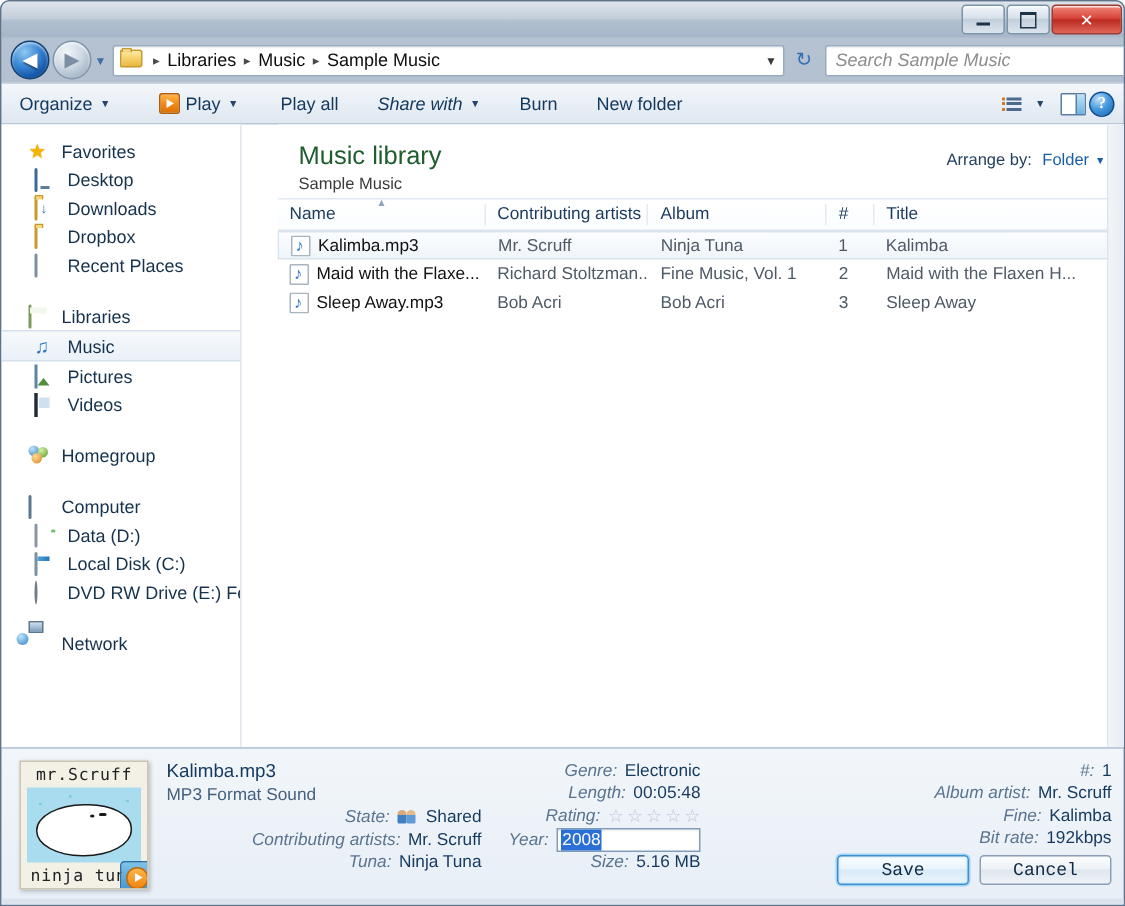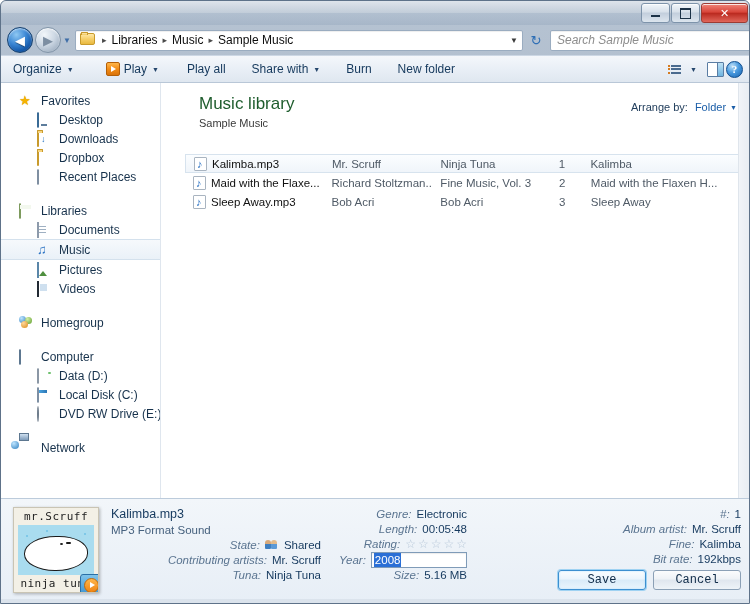--- a/index.html
+++ b/index.html
@@ -110,21 +110,21 @@
     display:flex;align-items:center;justify-content:center;box-sizing:border-box;
     font-family:"Liberation Serif",serif;
   }
   
   .bodyarea{position:absolute;left:0;top:82px;width:750px;height:415px;display:flex;box-sizing:border-box;background:#fff;}
   .sidebar{
     width:160px;flex:none;background:#ffffff;border-right:1px solid #dfe6ee;
     padding-top:8px;box-sizing:border-box;overflow:hidden;position:relative;
   }
   .sb-group{margin-bottom:2px;}
-  .sb-item{display:flex;align-items:center;height:19px;padding-left:36px;white-space:nowrap;color:#17324c;font-size:12px;}
+  .sb-item{display:flex;align-items:center;height:19px;padding-left:22px;white-space:nowrap;color:#17324c;font-size:12px;}
   .sb-item.root{padding-left:18px;font-size:12px;}
   .sb-item.sel{
     background:linear-gradient(180deg,#f6f9fc 0%,#eaf1f8 100%);
     border:1px solid #d4e1ed;border-left:none;border-right:none;height:19px;
   }
   .sb-gap{height:13px;}
   .sbico{width:16px;height:14px;margin-right:6px;flex:none;position:relative;}
   .star-g{font-size:13px;color:#f5b301;line-height:12px;text-shadow:0 0 1px #c98c00;}
   .ic-monitor{width:14px;height:11px;background:linear-gradient(180deg,#bcd9f2,#5b93c9);border:1px solid #3a6b96;border-radius:1px;box-sizing:border-box;}
   .ic-monitor:after{content:"";position:absolute;left:4px;top:11px;width:6px;height:2px;background:#5d7d9c;}
@@ -320,21 +320,21 @@
       <span class="tbcaret">▼</span>
     </div>
     <div class="tbitem" style="margin-left:16px;">
       <span class="playico"></span>
       <span>Play</span>
       <span class="tbcaret">▼</span>
     </div>
     <div class="tbitem" style="margin-left:12px;">
       <span>Play all</span>
     </div>
-    <div class="tbitem" style="margin-left:10px;">
+    <div class="tbitem" style="margin-left:10px;font-style:italic;">
       <span>Share with</span>
       <span class="tbcaret">▼</span>
     </div>
     <div class="tbitem" style="margin-left:10px;">
       <span>Burn</span>
     </div>
     <div class="tbitem" style="margin-left:10px;">
       <span>New folder</span>
     </div>
 
@@ -391,24 +391,20 @@
         </div>
       </div>
 
       <div class="sb-gap"></div>
 
       <div class="sb-group">
         <div class="sb-item root">
           <span class="sbico"><span class="ic-lib"></span></span>
           <span>Libraries</span>
         </div>
-        <div class="sb-item">
-          <span class="sbico"><span class="ic-doc"></span></span>
-          <span>Documents</span>
-        </div>
         <div class="sb-item sel">
           <span class="sbico"><span class="ic-note">♫</span></span>
           <span>Music</span>
         </div>
         <div class="sb-item">
           <span class="sbico"><span class="ic-pic"></span></span>
           <span>Pictures</span>
         </div>
         <div class="sb-item">
           <span class="sbico"><span class="ic-vid"></span></span>
@@ -467,39 +463,57 @@
         <div class="libtitle">Music library</div>
         <div class="libsub">Sample Music</div>
       </div>
 
       <div class="arrangeby">
         <span>Arrange by:</span>
         <span class="arrange-val">Folder</span>
         <span class="arrange-caret">▼</span>
       </div>
 
+      <div class="colhdr">
+        <div class="colh" style="width:140px;">
+          <span class="sortmark">▲</span>
+          <span>Name</span>
+        </div>
+        <div class="colh" style="width:110px;">
+          <span>Contributing artists</span>
+        </div>
+        <div class="colh" style="width:120px;">
+          <span>Album</span>
+        </div>
+        <div class="colh" style="width:32px;">
+          <span>#</span>
+        </div>
+        <div class="colh" style="width:170px;">
+          <span>Title</span>
+        </div>
+      </div>
 
       <div class="rows">
         <div class="row sel">
           <div class="cell name" style="width:140px;">
             <span class="mp3ico"></span>
             <span>Kalimba.mp3</span>
           </div>
           <div class="cell" style="width:110px;">Mr. Scruff</div>
           <div class="cell" style="width:120px;">Ninja Tuna</div>
           <div class="cell" style="width:32px;">1</div>
           <div class="cell" style="width:170px;">Kalimba</div>
         </div>
         <div class="row">
           <div class="cell name" style="width:140px;">
             <span class="mp3ico"></span>
             <span>Maid with the Flaxe...</span>
           </div>
           <div class="cell" style="width:110px;">Richard Stoltzman...</div>
-          <div class="cell" style="width:120px;">Fine Music, Vol. 3</div>
+          <div class="cell" style="width:120px;">Fine Music, Vol. 1</div>
           <div class="cell" style="width:32px;">2</div>
           <div class="cell" style="width:170px;">Maid with the Flaxen H...</div>
         </div>
         <div class="row">
           <div class="cell name" style="width:140px;">
             <span class="mp3ico"></span>
             <span>Sleep Away.mp3</span>
           </div>
           <div class="cell" style="width:110px;">Bob Acri</div>
           <div class="cell" style="width:120px;">Bob Acri</div>

